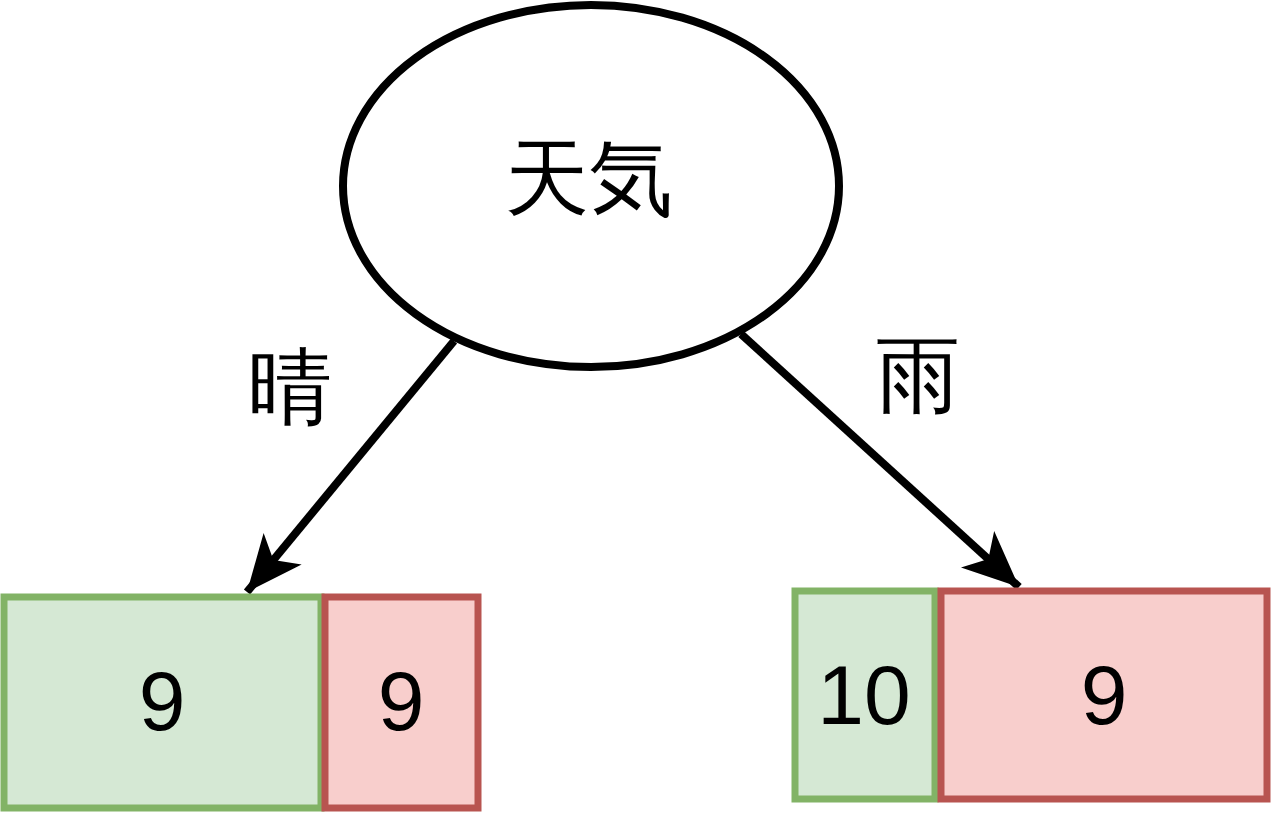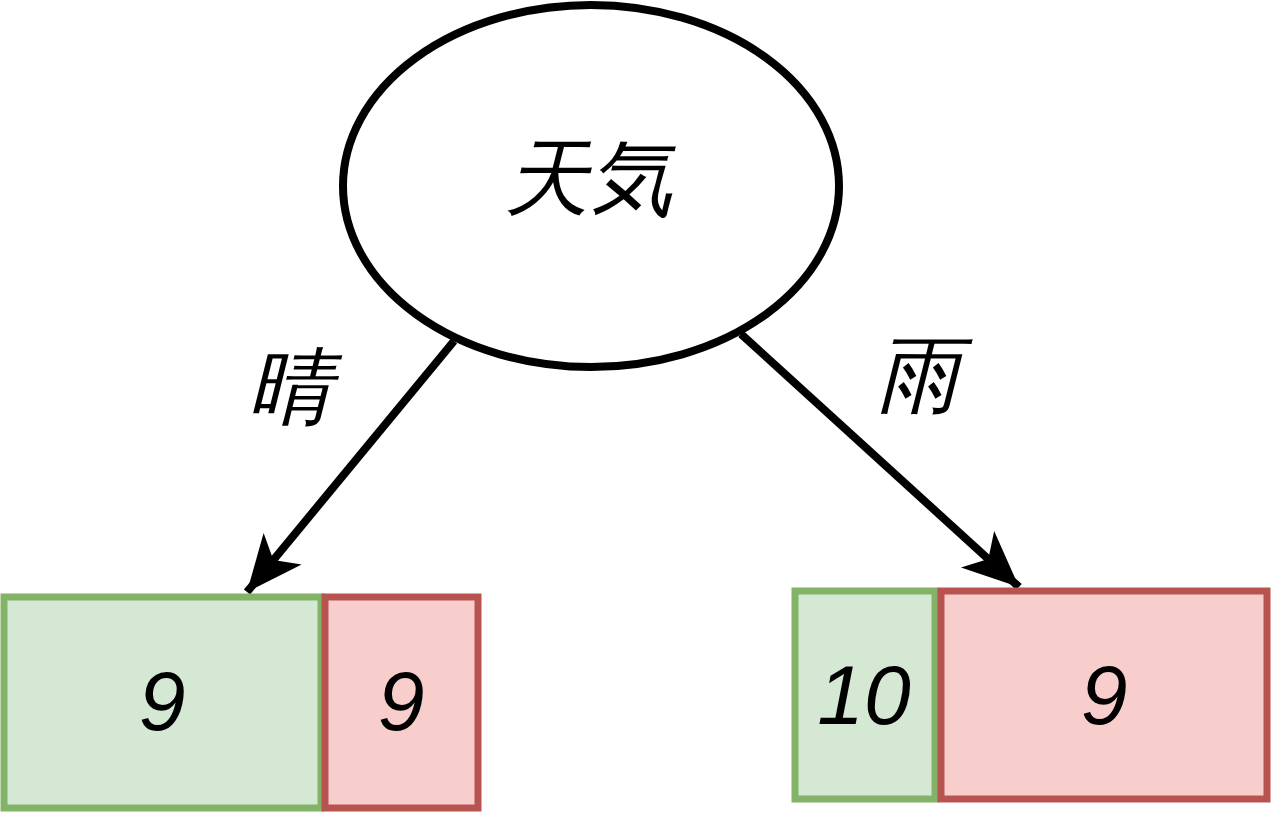--- a/index.html
+++ b/index.html
@@ -7,21 +7,20 @@
     padding: 0;
     background: #ffffff;
     width: 1281px;
     height: 819px;
     overflow: hidden;
   }
   .canvas-wrap {
     position: relative;
     width: 1281px;
     height: 819px;
-    font-style: italic;
   }
   svg {
     display: block;
     font-family: "Liberation Sans", "DejaVu Sans", sans-serif;
   }
   .node-label {
     font-size: 84px;
     text-anchor: middle;
   }
   .edge-label {

